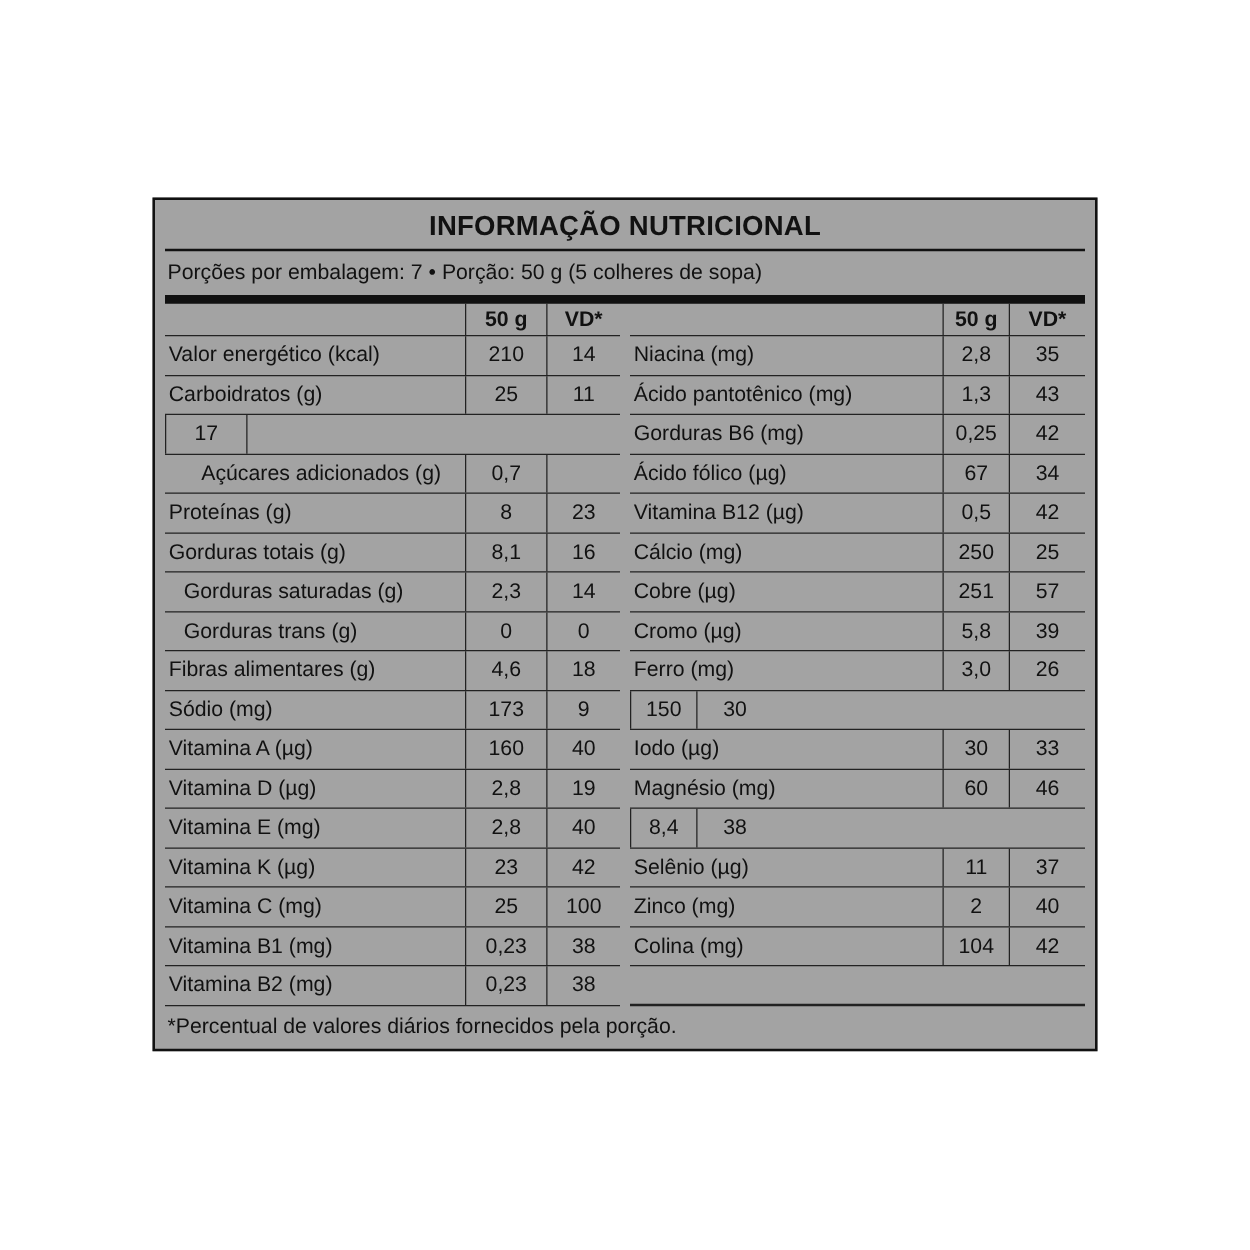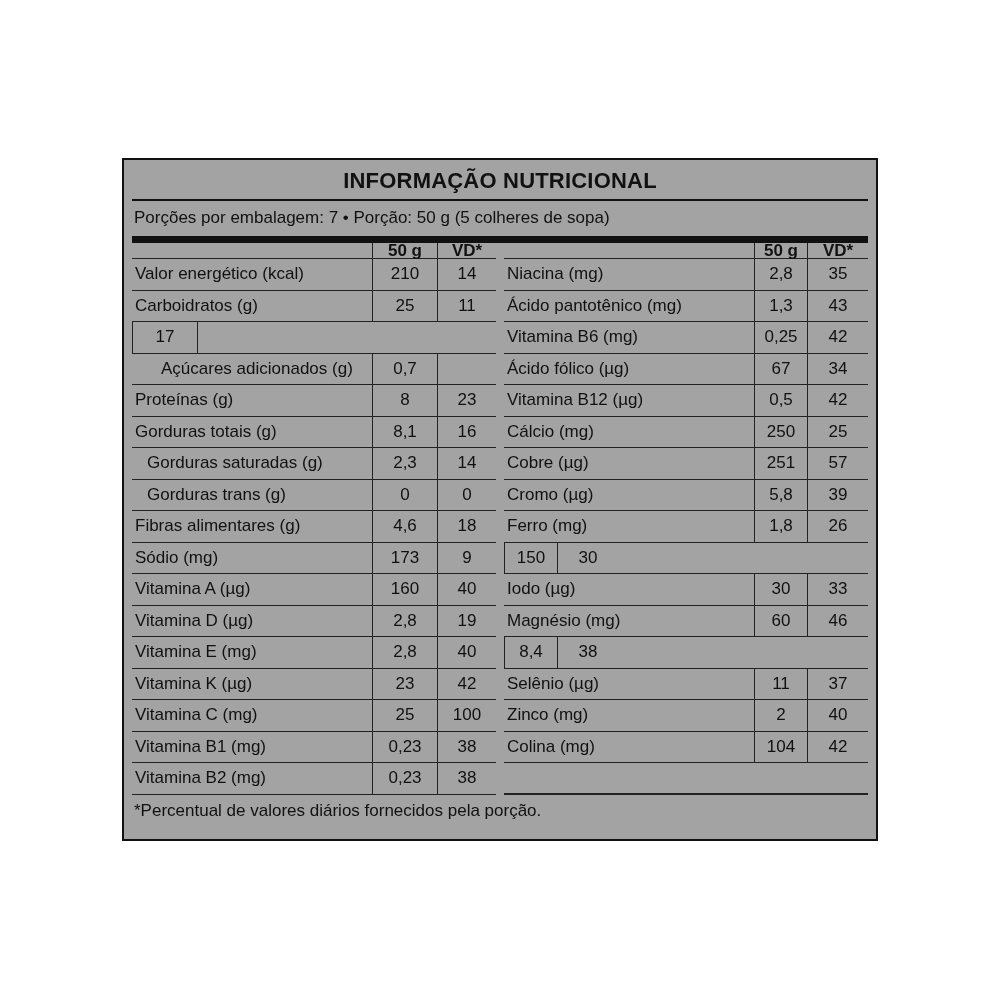--- a/index.html
+++ b/index.html
@@ -54,21 +54,21 @@
   }
   .trow {
     display: flex;
     align-items: stretch;
     height: 31.5px;
     border-bottom: 1.6px solid #222222;
     box-sizing: border-box;
     font-size: 17px;
   }
   .trow.thead {
-    height: 16px;
+    height: 26px;
     font-weight: bold;
   }
   .trow.filler {
     border-bottom: 2px solid #222222;
   }
   .cell {
     display: flex;
     align-items: center;
     box-sizing: border-box;
   }
@@ -212,21 +212,21 @@
             <div class="cell label ind0">Niacina (mg)</div>
             <div class="cell amount">2,8</div>
             <div class="cell dv">35</div>
           </div>
           <div class="trow">
             <div class="cell label ind0">Ácido pantotênico (mg)</div>
             <div class="cell amount">1,3</div>
             <div class="cell dv">43</div>
           </div>
           <div class="trow">
-            <div class="cell label ind0">Vitamina B6 (mg)</div>
+            <div class="cell label ind0">Gorduras B6 (mg)</div>
             <div class="cell amount">0,25</div>
             <div class="cell dv">42</div>
           </div>
           <div class="trow">
             <div class="cell label ind0">Ácido fólico (µg)</div>
             <div class="cell amount">67</div>
             <div class="cell dv">34</div>
           </div>
           <div class="trow">
             <div class="cell label ind0">Vitamina B12 (µg)</div>
@@ -243,21 +243,21 @@
             <div class="cell amount">251</div>
             <div class="cell dv">57</div>
           </div>
           <div class="trow">
             <div class="cell label ind0">Cromo (µg)</div>
             <div class="cell amount">5,8</div>
             <div class="cell dv">39</div>
           </div>
           <div class="trow">
             <div class="cell label ind0">Ferro (mg)</div>
-            <div class="cell amount">1,8</div>
+            <div class="cell amount">3,0</div>
             <div class="cell dv">26</div>
           </div>
           <div class="trow">
             <div class="cell amount">150</div>
             <div class="cell dv">30</div>
           </div>
           <div class="trow">
             <div class="cell label ind0">Iodo (µg)</div>
             <div class="cell amount">30</div>
             <div class="cell dv">33</div>

